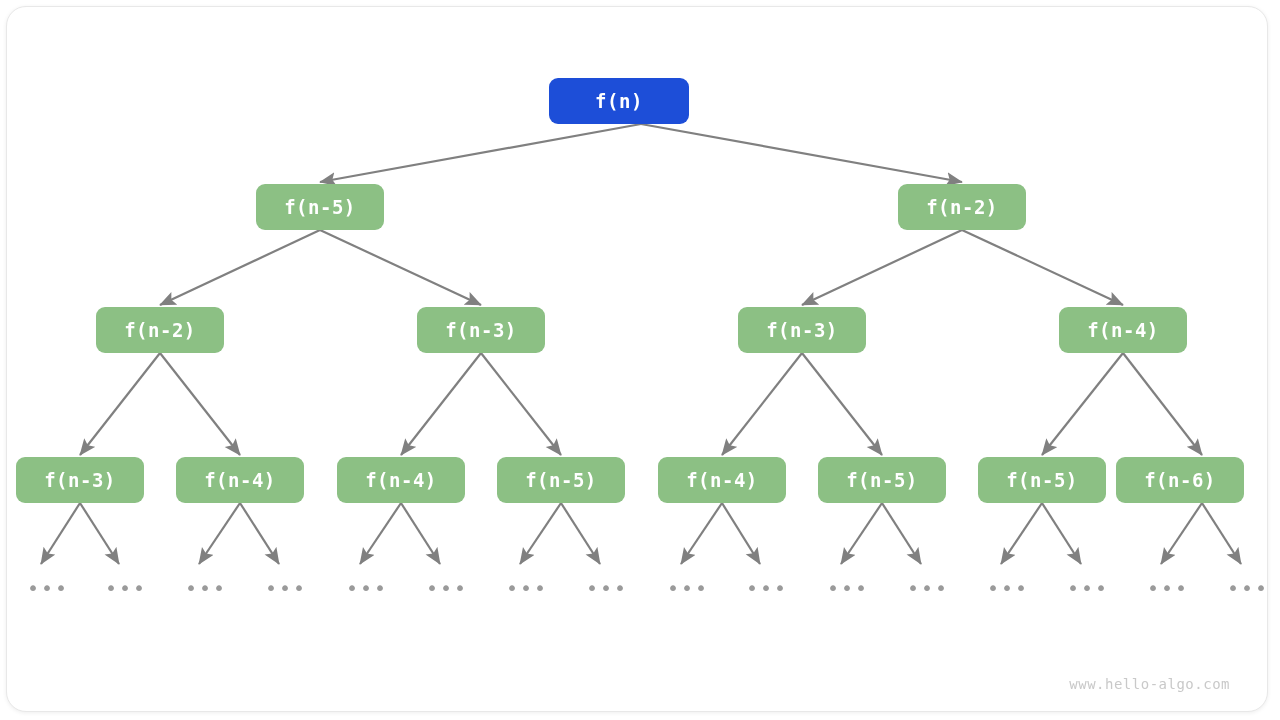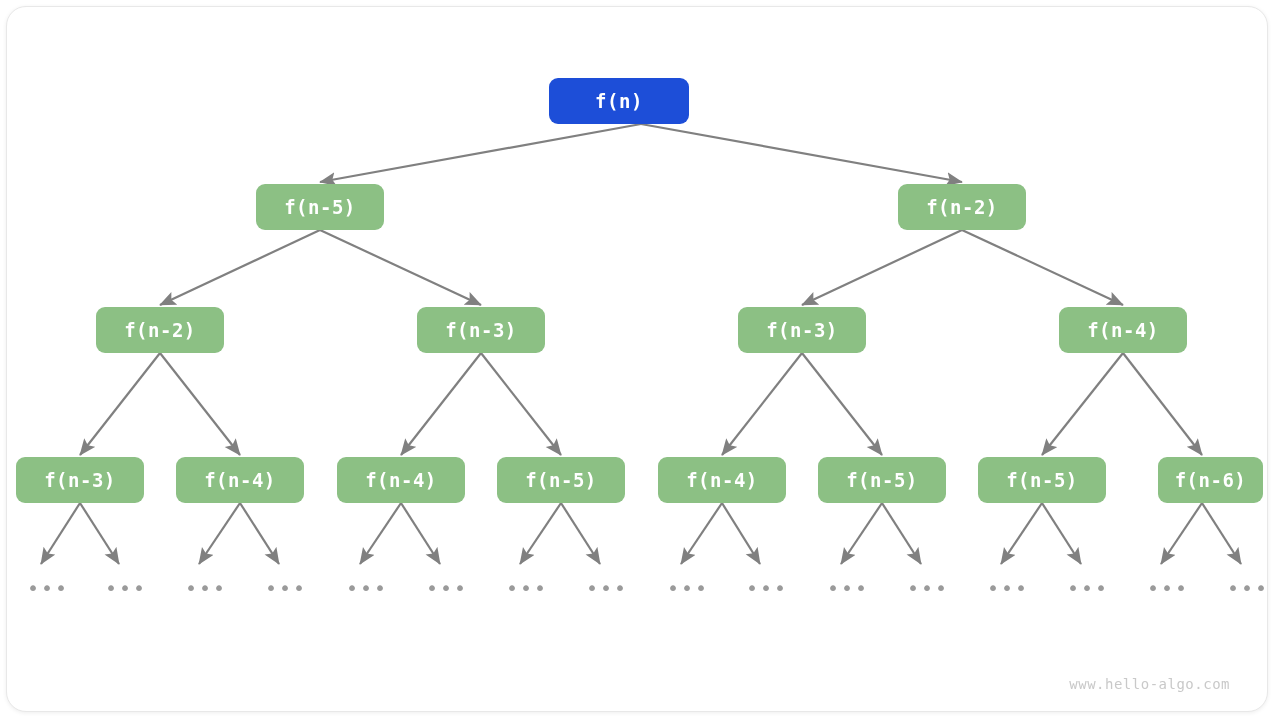--- a/index.html
+++ b/index.html
@@ -131,21 +131,21 @@
       <div class="node lvl2" style="left: 417px; top: 307px; width: 128px; background: rgb(140, 192, 132); color: rgb(255, 255, 255);">f(n-3)</div>
       <div class="node lvl2" style="left: 738px; top: 307px; width: 128px; background: rgb(140, 192, 132); color: rgb(255, 255, 255);">f(n-3)</div>
       <div class="node lvl2" style="left: 1059px; top: 307px; width: 128px; background: rgb(140, 192, 132); color: rgb(255, 255, 255);">f(n-4)</div>
       <div class="node lvl3" style="left: 16px; top: 457px; width: 128px; background: rgb(140, 192, 132); color: rgb(255, 255, 255);">f(n-3)</div>
       <div class="node lvl3" style="left: 176px; top: 457px; width: 128px; background: rgb(140, 192, 132); color: rgb(255, 255, 255);">f(n-4)</div>
       <div class="node lvl3" style="left: 337px; top: 457px; width: 128px; background: rgb(140, 192, 132); color: rgb(255, 255, 255);">f(n-4)</div>
       <div class="node lvl3" style="left: 497px; top: 457px; width: 128px; background: rgb(140, 192, 132); color: rgb(255, 255, 255);">f(n-5)</div>
       <div class="node lvl3" style="left: 658px; top: 457px; width: 128px; background: rgb(140, 192, 132); color: rgb(255, 255, 255);">f(n-4)</div>
       <div class="node lvl3" style="left: 818px; top: 457px; width: 128px; background: rgb(140, 192, 132); color: rgb(255, 255, 255);">f(n-5)</div>
       <div class="node lvl3" style="left: 978px; top: 457px; width: 128px; background: rgb(140, 192, 132); color: rgb(255, 255, 255);">f(n-5)</div>
-      <div class="node lvl3" style="left: 1158px; top: 457px; width: 105px; background: rgb(140, 192, 132); color: rgb(255, 255, 255);">f(n-6)</div>
+      <div class="node lvl3" style="left: 1116px; top: 457px; width: 128px; background: rgb(140, 192, 132); color: rgb(255, 255, 255);">f(n-6)</div>
     </div>
   <div id="ellipses">
       <div class="ellipsis" style="left: 27px; top: 578px; color: rgb(154, 154, 154);">•••</div>
       <div class="ellipsis" style="left: 105px; top: 578px; color: rgb(154, 154, 154);">•••</div>
       <div class="ellipsis" style="left: 185px; top: 578px; color: rgb(154, 154, 154);">•••</div>
       <div class="ellipsis" style="left: 265px; top: 578px; color: rgb(154, 154, 154);">•••</div>
       <div class="ellipsis" style="left: 346px; top: 578px; color: rgb(154, 154, 154);">•••</div>
       <div class="ellipsis" style="left: 426px; top: 578px; color: rgb(154, 154, 154);">•••</div>
       <div class="ellipsis" style="left: 506px; top: 578px; color: rgb(154, 154, 154);">•••</div>
       <div class="ellipsis" style="left: 586px; top: 578px; color: rgb(154, 154, 154);">•••</div>

